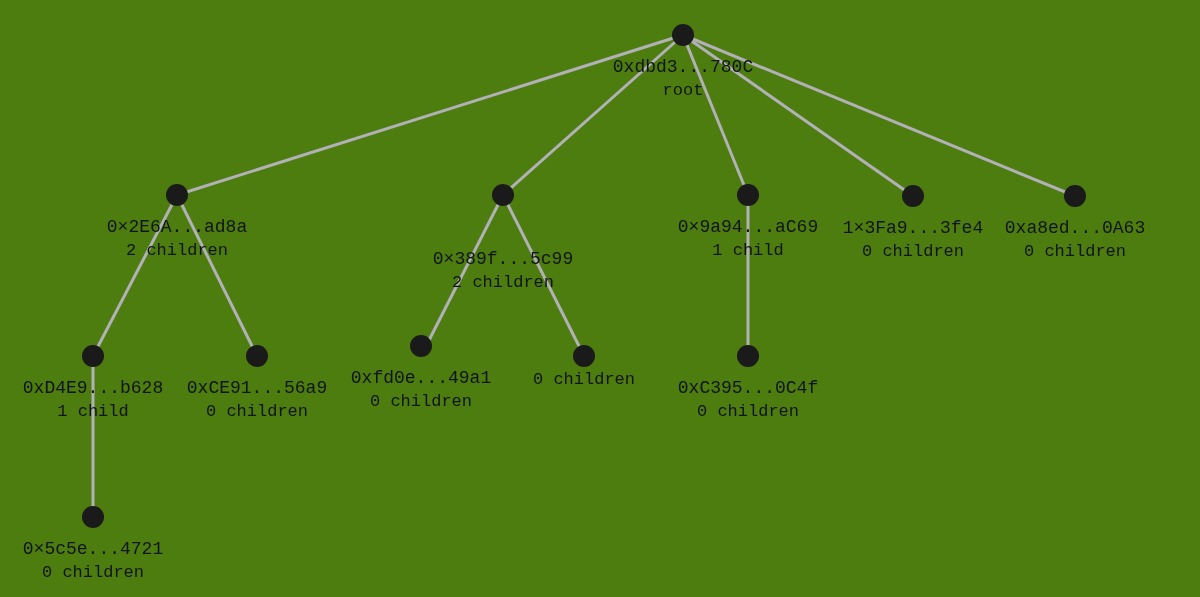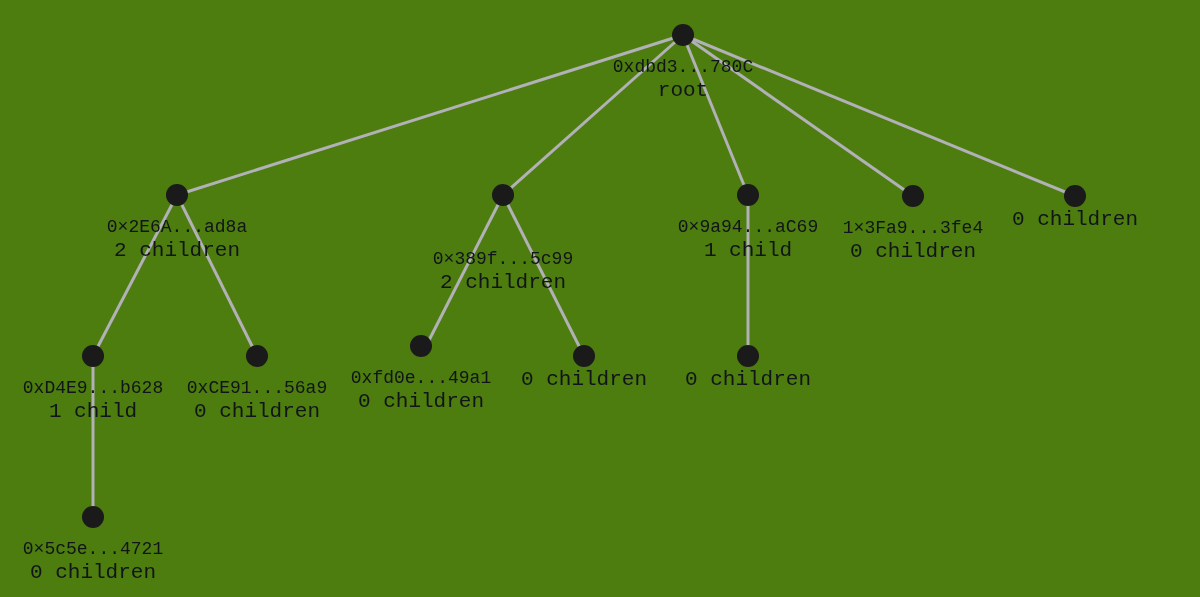--- a/index.html
+++ b/index.html
@@ -38,21 +38,21 @@
   }
   .lbl {
     margin-top: 10px;
     font-size: 18px;
     line-height: 22px;
     color: #111418;
     white-space: nowrap;
   }
   .sub {
     margin-top: 3px;
-    font-size: 21px;
+    font-size: 17px;
     line-height: 19px;
     color: #111418;
     white-space: nowrap;
   }
 </style>
 </head>
 <body>
 
 <div class="stage">
   <svg class="edge-layer" xmlns="http://www.w3.org/2000/svg" viewBox="0 0 1200 597">
@@ -88,20 +88,21 @@
       <div class="lbl" style="color: rgb(17, 20, 24);">0×9a94...aC69</div>
       <div class="sub" style="color: rgb(17, 20, 24);">1 child</div>
     </div>
     <div class="node" style="left: 803px; top: 185px;">
       <span class="dot" style="width: 22px; height: 22px; background: rgb(26, 26, 26);"></span>
       <div class="lbl" style="color: rgb(17, 20, 24);">1×3Fa9...3fe4</div>
       <div class="sub" style="color: rgb(17, 20, 24);">0 children</div>
     </div>
     <div class="node" style="left: 965px; top: 185px;">
       <span class="dot" style="width: 22px; height: 22px; background: rgb(26, 26, 26);"></span>
+      <div class="lbl" style="color: rgb(17, 20, 24);">0xa8ed...0A63</div>
       <div class="sub" style="color: rgb(17, 20, 24);">0 children</div>
     </div>
     <div class="node" style="left: -17px; top: 345px;">
       <span class="dot" style="width: 22px; height: 22px; background: rgb(26, 26, 26);"></span>
       <div class="lbl" style="color: rgb(17, 20, 24);">0xD4E9...b628</div>
       <div class="sub" style="color: rgb(17, 20, 24);">1 child</div>
     </div>
     <div class="node" style="left: 147px; top: 345px;">
       <span class="dot" style="width: 22px; height: 22px; background: rgb(26, 26, 26);"></span>
       <div class="lbl" style="color: rgb(17, 20, 24);">0xCE91...56a9</div>
@@ -111,20 +112,21 @@
       <span class="dot" style="width: 22px; height: 22px; background: rgb(26, 26, 26);"></span>
       <div class="lbl" style="color: rgb(17, 20, 24);">0xfd0e...49a1</div>
       <div class="sub" style="color: rgb(17, 20, 24);">0 children</div>
     </div>
     <div class="node" style="left: 474px; top: 345px;">
       <span class="dot" style="width: 22px; height: 22px; background: rgb(26, 26, 26);"></span>
       <div class="sub" style="color: rgb(17, 20, 24);">0 children</div>
     </div>
     <div class="node" style="left: 638px; top: 345px;">
       <span class="dot" style="width: 22px; height: 22px; background: rgb(26, 26, 26);"></span>
+      <div class="lbl" style="color: rgb(17, 20, 24);">0xC395...0C4f</div>
       <div class="sub" style="color: rgb(17, 20, 24);">0 children</div>
     </div>
     <div class="node" style="left: -17px; top: 506px;">
       <span class="dot" style="width: 22px; height: 22px; background: rgb(26, 26, 26);"></span>
       <div class="lbl" style="color: rgb(17, 20, 24);">0×5c5e...4721</div>
       <div class="sub" style="color: rgb(17, 20, 24);">0 children</div>
     </div>
   </div>
 
 </body></html>

